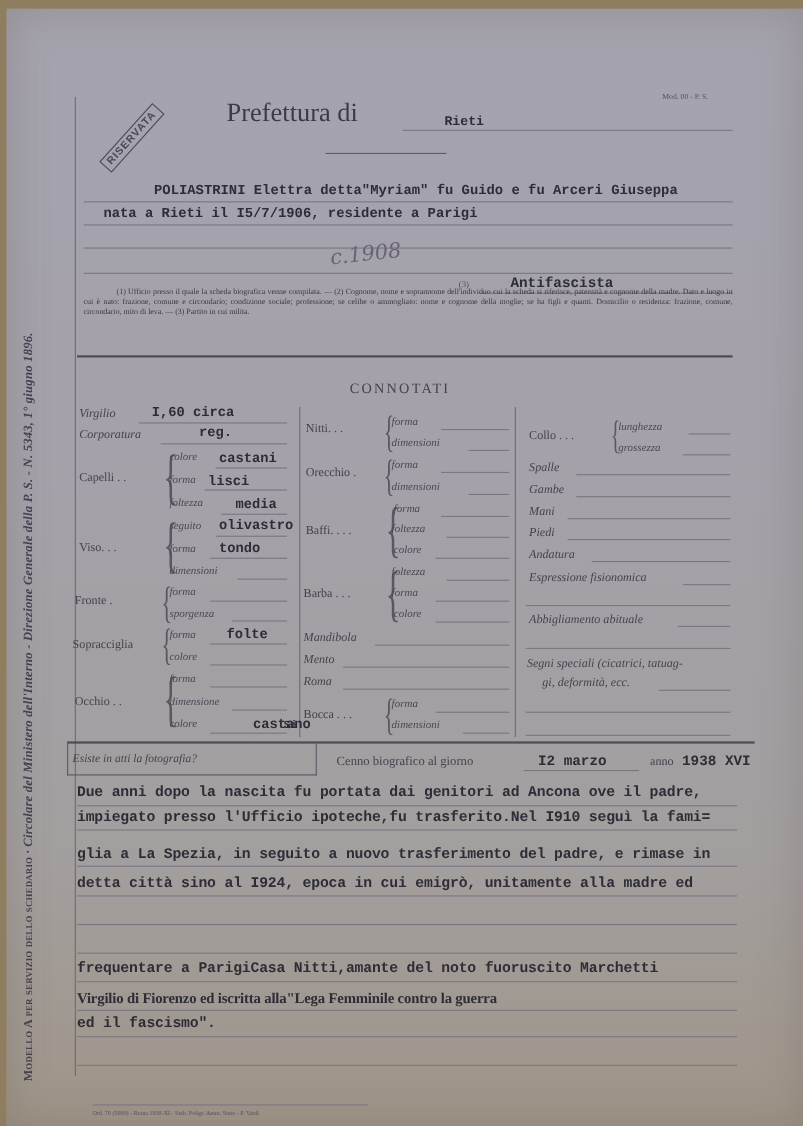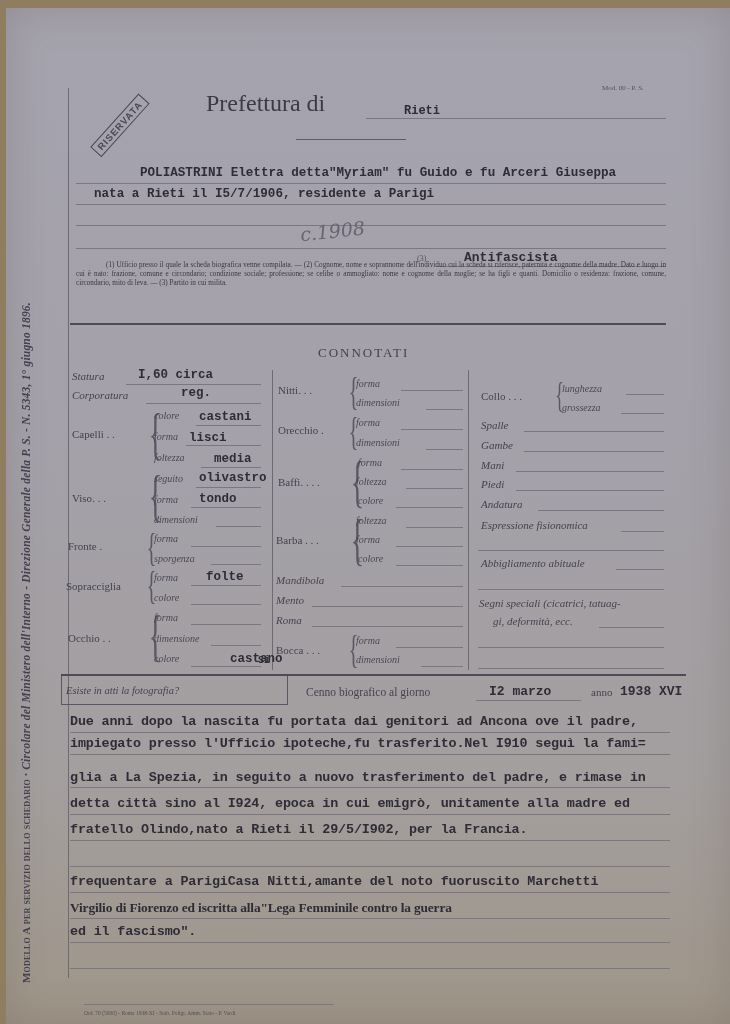--- a/index.html
+++ b/index.html
@@ -88,21 +88,21 @@
   <div class="line" style="left:430px;top:258px;width:230px;"></div>
 
   <div class="note"><span class="indent"></span><span>(1) Ufficio presso il quale la scheda biografica venne compilata. — (2) Cognome, nome e soprannome dell'individuo cui la scheda si riferisce, paternità e cognome della madre. Dato e luogo in cui è nato: frazione, comune e circondario; condizione sociale; professione; se celibe o ammogliato: nome e cognome della moglie; se ha figli e quanti. Domicilio o residenza: frazione, comune, circondario, mito di leva. — (3) Partito in cui milita.</span></div>
   <div class="thick" style="left:64px;top:315px;width:596px;"></div>
 
   <div class="conn">CONNOTATI</div>
 
   <div class="vcol" style="left:266px;top:362px;height:300px;"></div>
   <div class="vcol" style="left:462px;top:362px;height:300px;"></div>
 
-  <div class="lbl it" style="left:66px;top:362px;">Statura</div>
+  <div class="lbl it" style="left:66px;top:362px;">Virgilio</div>
   <div class="val" style="left:132px;top:360px;">I,60 circa</div>
   <div class="line" style="left:120px;top:376px;width:135px;"></div>
   <div class="lbl it" style="left:66px;top:381px;">Corporatura</div>
   <div class="val" style="left:175px;top:378px;">reg.</div>
   <div class="line" style="left:140px;top:395px;width:115px;"></div>
 
   <div class="lbl" style="left:66px;top:420px;"><span>Capelli</span> . .</div>
   <div class="brace" style="left:136px;top:398px;font-size:56px;">{</div>
   <div class="sub" style="left:148px;top:402px;">colore</div>
   <div class="val" style="left:193px;top:402px;">castani</div>
@@ -236,21 +236,20 @@
   <div class="val" style="left:614px;top:676px;font-size:13px;">1938 XVI</div>
 
   <div class="bio" style="top:706px;">    Due anni dopo la nascita fu portata dai genitori ad Ancona ove il padre,</div>
   <div class="line" style="left:64px;top:724px;width:600px;"></div>
   <div class="bio" style="top:728px;">impiegato presso l'Ufficio ipoteche,fu trasferito.Nel I910 seguì la fami=</div>
   <div class="line" style="left:64px;top:746px;width:600px;"></div>
   <div class="bio" style="top:762px;">glia a La Spezia, in seguito a nuovo trasferimento del padre, e rimase in</div>
   <div class="line" style="left:64px;top:779px;width:600px;"></div>
   <div class="bio" style="top:788px;">detta città sino al I924, epoca in cui emigrò, unitamente alla madre ed</div>
   <div class="line" style="left:64px;top:806px;width:600px;"></div>
-  <div class="bio" style="top:814px;">fratello Olindo,nato a Rieti il 29/5/I902, per la Francia.</div>
   <div class="line" style="left:64px;top:832px;width:600px;"></div>
   <div class="line" style="left:64px;top:858px;width:600px;"></div>
   <div class="bio" style="top:866px;">frequentare a ParigiCasa Nitti,amante del noto fuoruscito  Marchetti</div>
   <div class="line" style="left:64px;top:884px;width:600px;"></div>
   <div class="bio" style="top:892px;font-family:Liberation Serif, serif;">Virgilio di Fiorenzo ed iscritta alla"Lega Femminile contro la guerra</div>
   <div class="line" style="left:64px;top:910px;width:600px;"></div>
   <div class="bio" style="top:916px;">ed il fascismo".</div>
   <div class="line" style="left:64px;top:934px;width:600px;"></div>
   <div class="line" style="left:64px;top:960px;width:600px;"></div>
 

